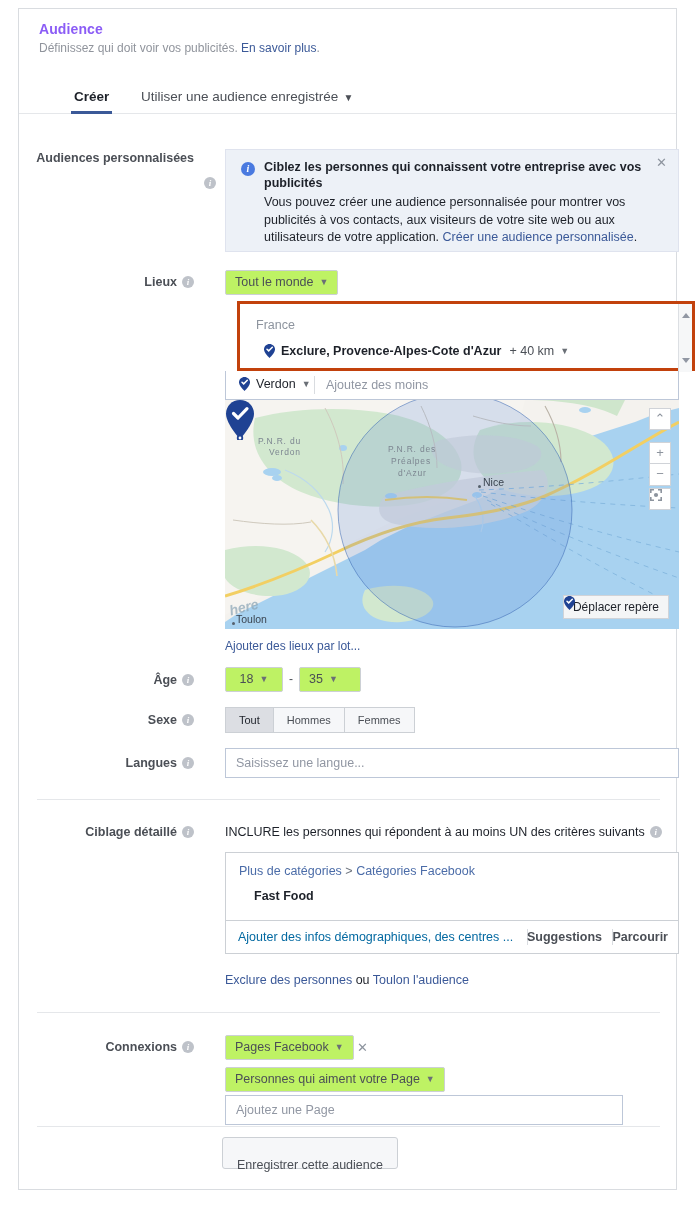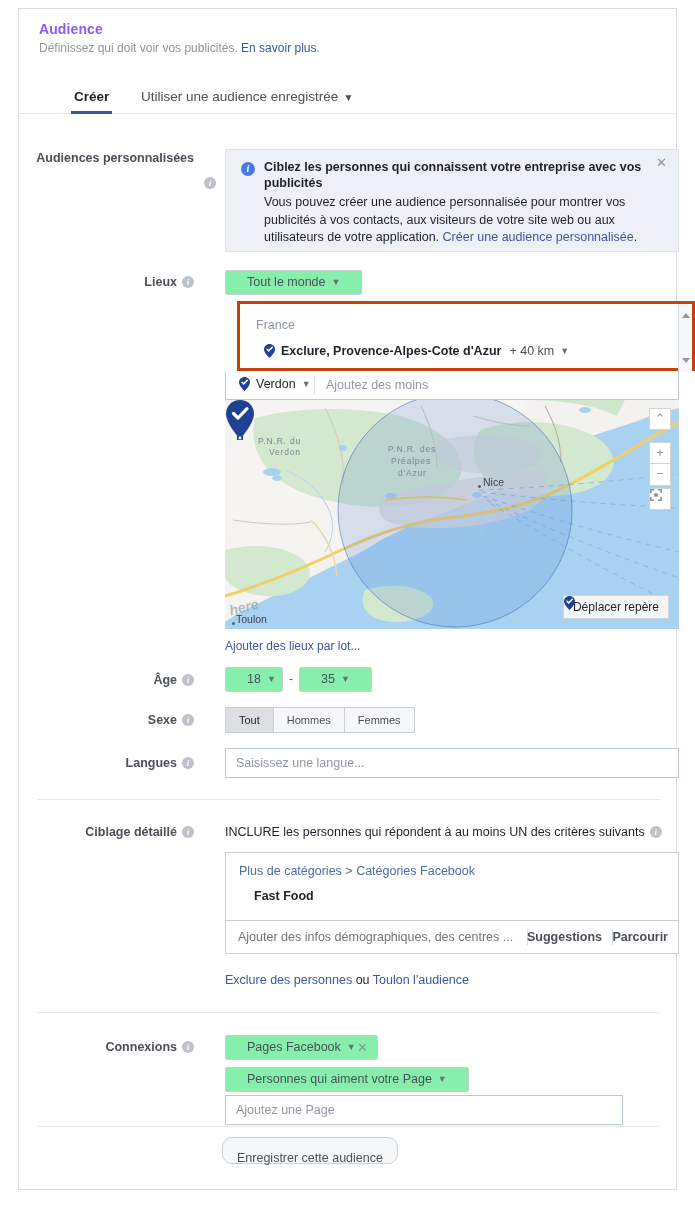--- a/index.html
+++ b/index.html
@@ -76,22 +76,22 @@
     font-size:12.5px; color:#1d2129; line-height:17.5px;
   }
   .banner-x {
     position:absolute; right:11px; top:7px; font-size:13px; color:#8d949e;
     cursor:pointer; line-height:12px;
   }
 
   
   .btn {
     display:inline-block; border:1px solid #ccd0d5; border-radius:2px;
-    background:#86efac; color:#4b4f56; font-size:12.5px;
-    padding:0 21px; height:25px; line-height:23px; cursor:pointer;
+    background:#bef264; color:#4b4f56; font-size:12.5px;
+    padding:0 9px; height:25px; line-height:23px; cursor:pointer;
     white-space:nowrap;
   }
   .caret {
     display:inline-block; margin-left:6px; font-size:9px;
     color:#6a6f76; vertical-align:1px;
   }
 
   
   .loc-box {
     position:absolute; left:206px; top:292px; width:458px; height:70px;
@@ -217,21 +217,21 @@
   .dt-crumb .sep { color:#6d737d; }
   .dt-item {
     position:absolute; left:28px; top:36px; font-size:12.5px;
     font-weight:bold; color:#1d2129;
   }
   .dt-input {
     position:absolute; left:206px; top:912px; width:454px; height:33px;
     border:1px solid #ccd0d5; border-top:none; background:#fff;
   }
   .dt-ph {
-    position:absolute; left:12px; top:9px; font-size:12.5px; color:#737373;
+    position:absolute; left:12px; top:9px; font-size:12.5px; color:#0369a1;
     white-space:nowrap;
   }
   .dt-sug {
     position:absolute; right:76px; top:9px; font-size:12.5px;
     font-weight:bold; color:#4b4f56; cursor:pointer;
   }
   .dt-par {
     position:absolute; right:10px; top:9px; font-size:12.5px;
     font-weight:bold; color:#4b4f56; cursor:pointer;
   }
@@ -241,22 +241,22 @@
     position:absolute; left:206px; top:964px; font-size:12.5px; color:#1d2129;
   }
   .dt-links a { color:#3b5998; text-decoration:none; cursor:pointer; }
 
   
   .x-btn {
     position:absolute; font-size:13px; color:#8d949e; cursor:pointer;
   }
   .save-btn {
     position:absolute; left:203px; top:1128px; height:27px; line-height:25px;
-    border:1px solid #ccd0d5; border-radius:10px; background:#f6f7f9;
-    font-size:12.5px; color:#4b4f56; padding:8px 14px; cursor:pointer;
+    border:1px solid #ccd0d5; border-radius:3px; background:#f6f7f9;
+    font-size:12.5px; color:#4b4f56; padding:15px 14px; cursor:pointer;
   }
 </style>
 </head>
 <body>
 
 <div class="page">
  <div class="card">
 
   <div class="hdr">
     <div class="hdr-title">Audience</div>
@@ -425,21 +425,21 @@
 
   <div class="bulk">Ajouter des lieux par lot...</div>
 
   <div class="lbl" style="left:0; top:664px; width:175px;">
     <span>Âge</span><span class="qm">i</span>
   </div>
   <div class="btn" style="position:absolute; left:206px; top:658px; width:58px; text-align:center;">
     <span>18</span><span class="caret">▼</span>
   </div>
   <div style="position:absolute; left:270px; top:663px; font-size:12px; color:#4b4f56;">-</div>
-  <div class="btn" style="position:absolute; left:280px; top:658px; width:73px; text-align:center;">
+  <div class="btn" style="position:absolute; left:280px; top:658px; width:62px; text-align:left;">
     <span>35</span><span class="caret">▼</span>
   </div>
 
   <div class="lbl" style="left:0; top:704px; width:175px;">
     <span>Sexe</span><span class="qm">i</span>
   </div>
   <div class="seg" style="left:206px; top:698px;">
     <div class="on">Tout</div>
     <div>Hommes</div>
     <div>Femmes</div>

